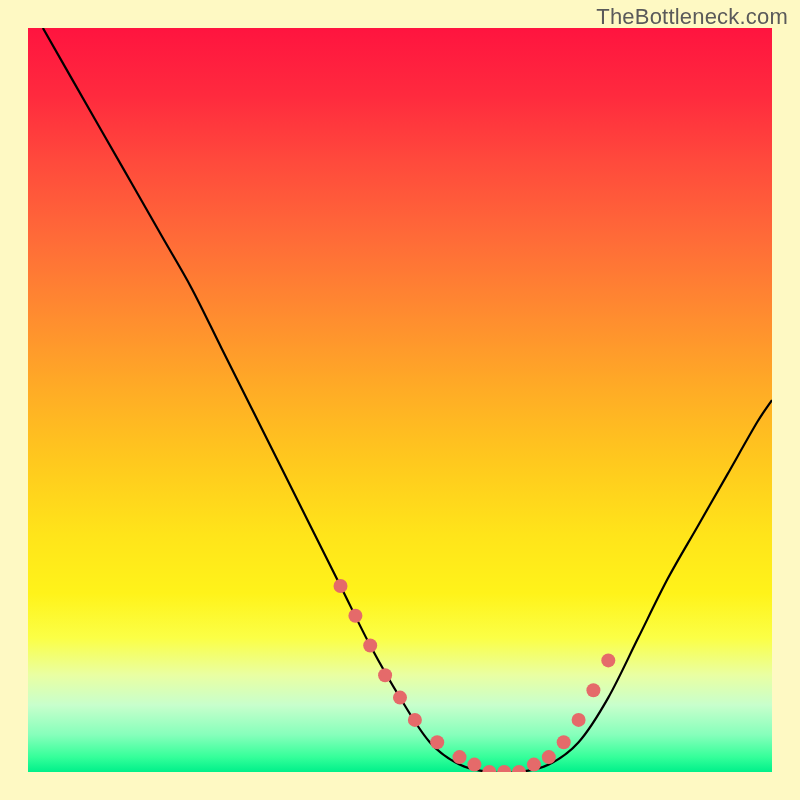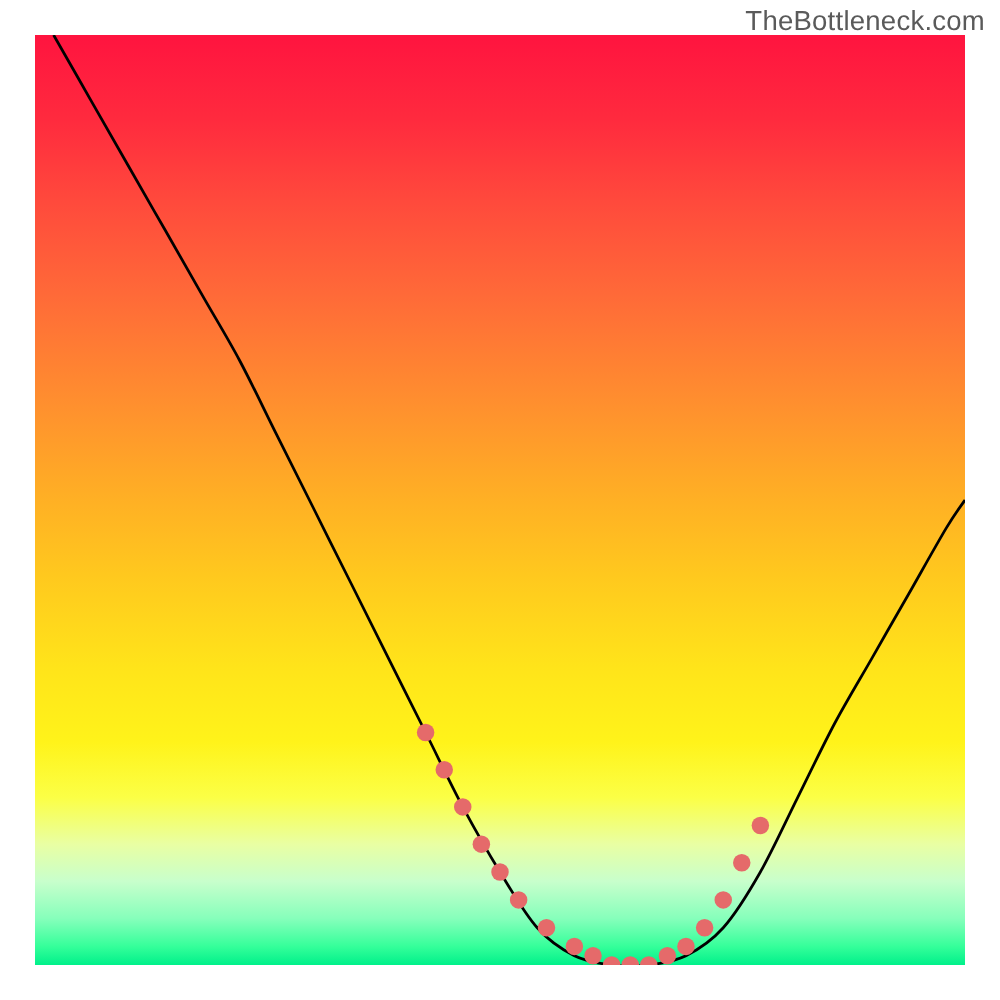--- a/index.html
+++ b/index.html
@@ -10,21 +10,21 @@
     background: #000;
     overflow: hidden;
     font-family: Arial, Helvetica, sans-serif;
   }
   .frame {
     position: absolute;
     left: 0;
     top: 0;
     width: 800px;
     height: 800px;
-    background: #ffffff;
+    background: #fef9c3;
   }
   .plot-area {
     position: absolute;
     left: 28px;
     top: 28px;
     width: 744px;
     height: 744px;
     overflow: hidden;
   }
   .gradient {

